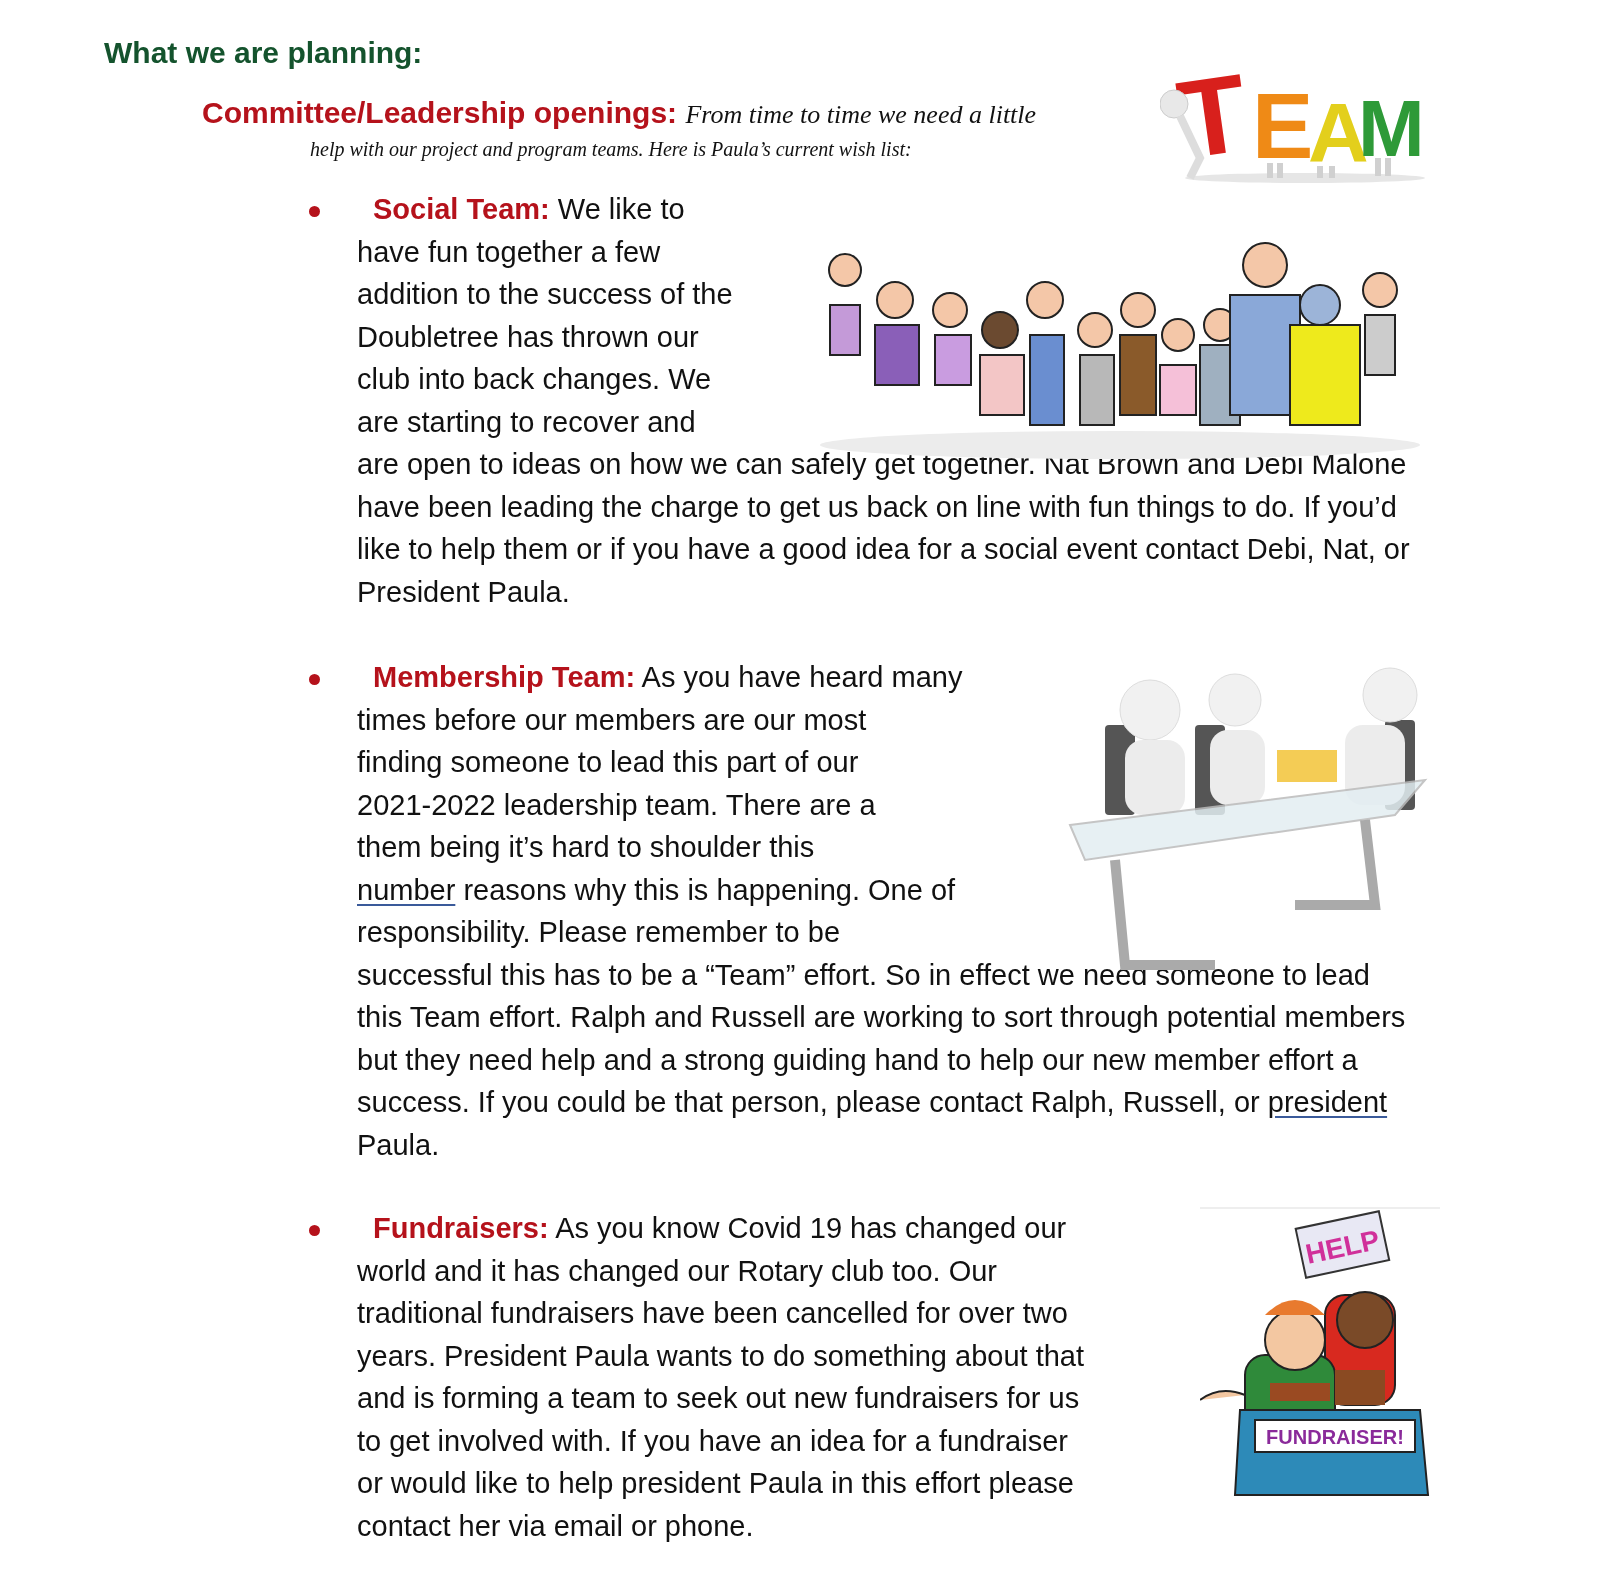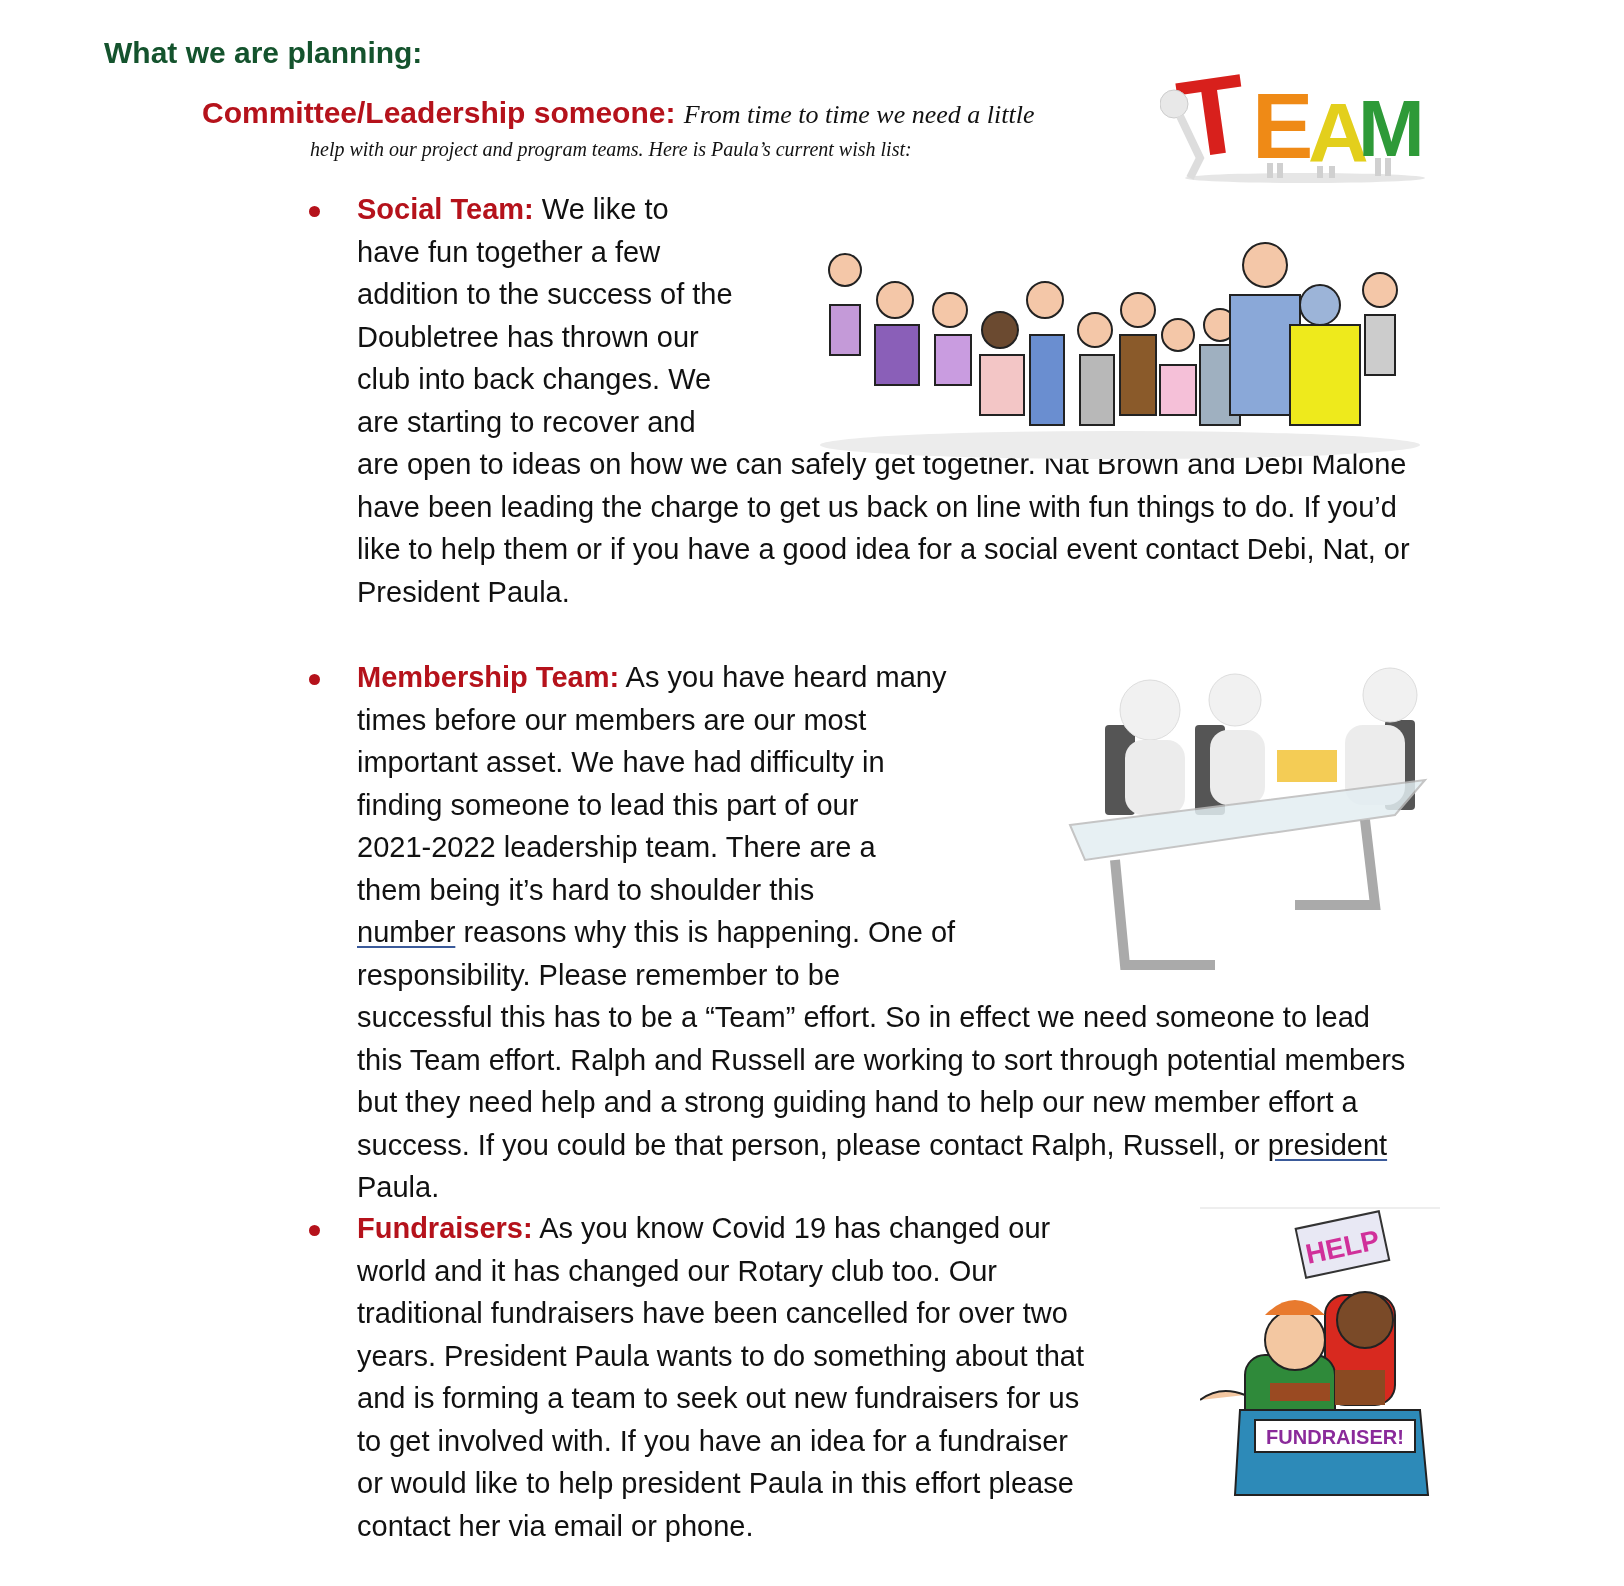--- a/index.html
+++ b/index.html
@@ -1,36 +1,36 @@
 <!DOCTYPE html>
 <html><head>
 <meta charset="utf-8">
 <style>
   html, body { margin: 0; padding: 0; background: #ffffff; }
   body { width: 1624px; height: 1586px; position: relative; overflow: hidden;
          font-family: "Liberation Sans", sans-serif; color: #111; }
-  .red { color: #b5121b; font-weight: bold; }
+  .red { color: #b5121b; font-weight: bold; margin-left: 16px; }
   .h1 { position: absolute; left: 104px; top: 36px; font-size: 30px; font-weight: bold; color: #14532d; }
   .h2-line { position: absolute; left: 202px; top: 96px; font-size: 30px; white-space: nowrap; }
   .h2-line .lbl { color: #b5121b; font-weight: bold; }
   .intro { font-family: "Liberation Serif", serif; font-style: italic; font-size: 26px; color: #111; text-align: center; }
   .intro2 { position: absolute; left: 310px; top: 138px; font-family: "Liberation Serif", serif; font-style: italic; font-size: 20px; white-space: nowrap; }
   .para { position: absolute; font-size: 29px; line-height: 42.5px; }
   .para .line { display: block; white-space: nowrap; }
   .bullet { position: absolute; width: 11px; height: 11px; border-radius: 50%; background: #b5121b; }
   .u { text-decoration: underline; text-decoration-color: #3a5a9a; text-underline-offset: 4px; }
   .img { position: absolute; }
 </style>
 </head>
 <body>
 
 <div class="h1">What we are planning:</div>
 
 <div class="h2-line">
-  <span class="lbl">Committee/Leadership someone:</span>
+  <span class="lbl">Committee/Leadership openings:</span>
   <span class="intro">From time to time we need a little</span>
 </div>
 <div class="intro2">help with our project and program teams. Here is Paula’s current wish list:</div>
 
 <div class="img" style="left:1160px;top:38px;width:290px;height:150px;">
   <svg width="290" height="150" viewBox="0 0 290 150">
     <ellipse cx="145" cy="140" rx="120" ry="5" fill="#e6e6e6"></ellipse>
     <g transform="rotate(-8 60 70)">
         <text x="18" y="115" font-family="Liberation Sans, sans-serif" font-weight="bold" font-size="110" fill="#d8201c">T</text>
       </g>
@@ -86,21 +86,20 @@
       <rect x="565" y="100" width="30" height="60" fill="#cccccc"></rect>
         <circle cx="580" cy="75" r="17" fill="#f4c7a8"></circle>
     </g>
   </svg>
 </div>
 
 <span class="bullet" style="left:309px;top:674px;"></span>
 <div class="para" style="left:357px;top:656px;">
   <span class="line"><span class="red">Membership Team:</span><span> As you have heard many</span></span>
   <span class="line">times before our members are our most</span>
-  <span class="line">important asset. We have had difficulty in</span>
   <span class="line">finding someone to lead this part of our</span>
   <span class="line">2021-2022 leadership team. There are a</span>
   <span class="line">them being it’s hard to shoulder this</span>
   <span class="line"><span class="u">number</span><span> reasons why this is happening. One of</span></span>
   <span class="line">responsibility. Please remember to be</span>
   <span class="line">successful this has to be a “Team” effort. So in effect we need someone to lead</span>
   <span class="line">this Team effort. Ralph and Russell are working to sort through potential members</span>
   <span class="line">but they need help and a strong guiding hand to help our new member effort a</span>
   <span class="line"><span>success. If you could be that person, please contact Ralph, Russell, or </span><span class="u">president</span></span>
   <span class="line">Paula.</span>

